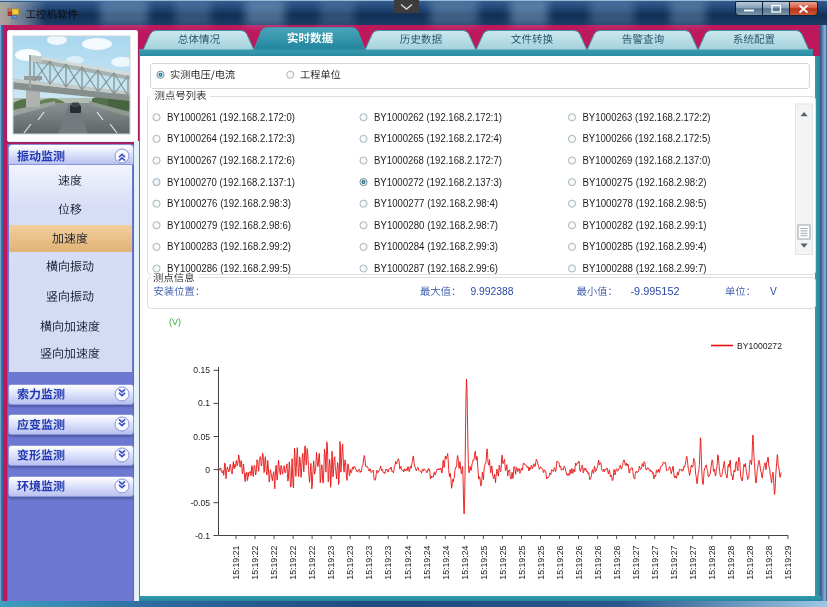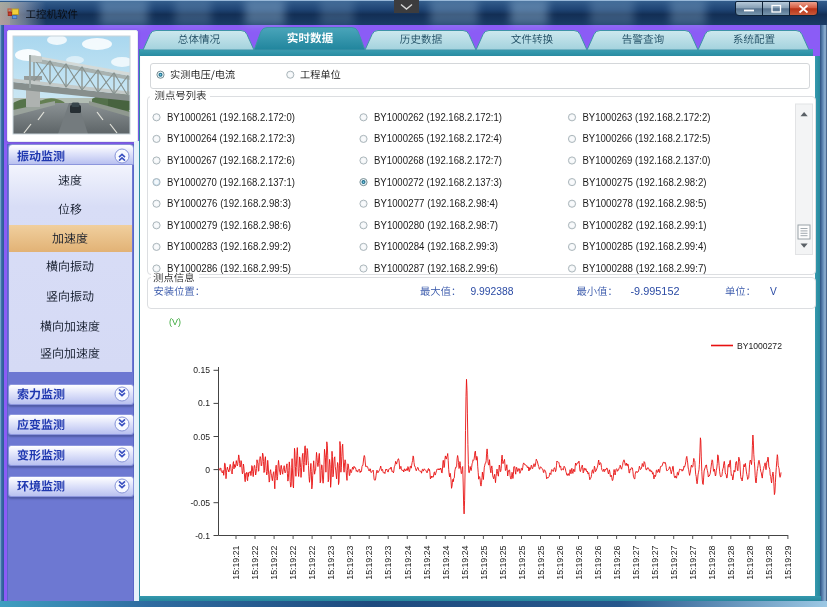--- a/index.html
+++ b/index.html
@@ -1,14 +1,14 @@
 <!DOCTYPE html>
 <html><head><meta charset="utf-8"><style>
 html,body{margin:0;padding:0;}
-#w{position:relative;width:827px;height:607px;overflow:hidden;background:#8b5cf6;font-family:"Liberation Sans",sans-serif;}
+#w{position:relative;width:827px;height:607px;overflow:hidden;background:#be185d;font-family:"Liberation Sans",sans-serif;}
 .abs{position:absolute;}
 
 #tb{left:0;top:0;width:827px;height:25px;background:linear-gradient(#35608f 0%,#1d4272 40%,#132f55 58%,#1a3c66 100%);}
 #tb .gl{position:absolute;top:0;height:25px;background:#a8cce8;opacity:0.2;filter:blur(4px);}
 #tb .tl{position:absolute;left:0;top:0;width:827px;height:1px;background:#98b8d8;}
 #tbglow{position:absolute;left:0;top:2px;width:46px;height:23px;background:linear-gradient(90deg,rgba(196,186,176,0.85),rgba(176,178,190,0.5) 55%,rgba(150,160,185,0) 100%);}
 #tbglow2{position:absolute;left:0;top:2px;width:10px;height:23px;background:linear-gradient(rgba(160,170,150,0.5),rgba(190,150,150,0.45));}
 
 #bl{left:0;top:25px;width:4px;height:576px;background:linear-gradient(90deg,#8fbbdc,#3a6ca6 40%,#2a5a94);}
 #br{left:819.5px;top:25px;width:7.5px;height:576px;background:linear-gradient(90deg,#2c5080,#6188b4 40%,#92b4d4 75%,#2c4a74);}

